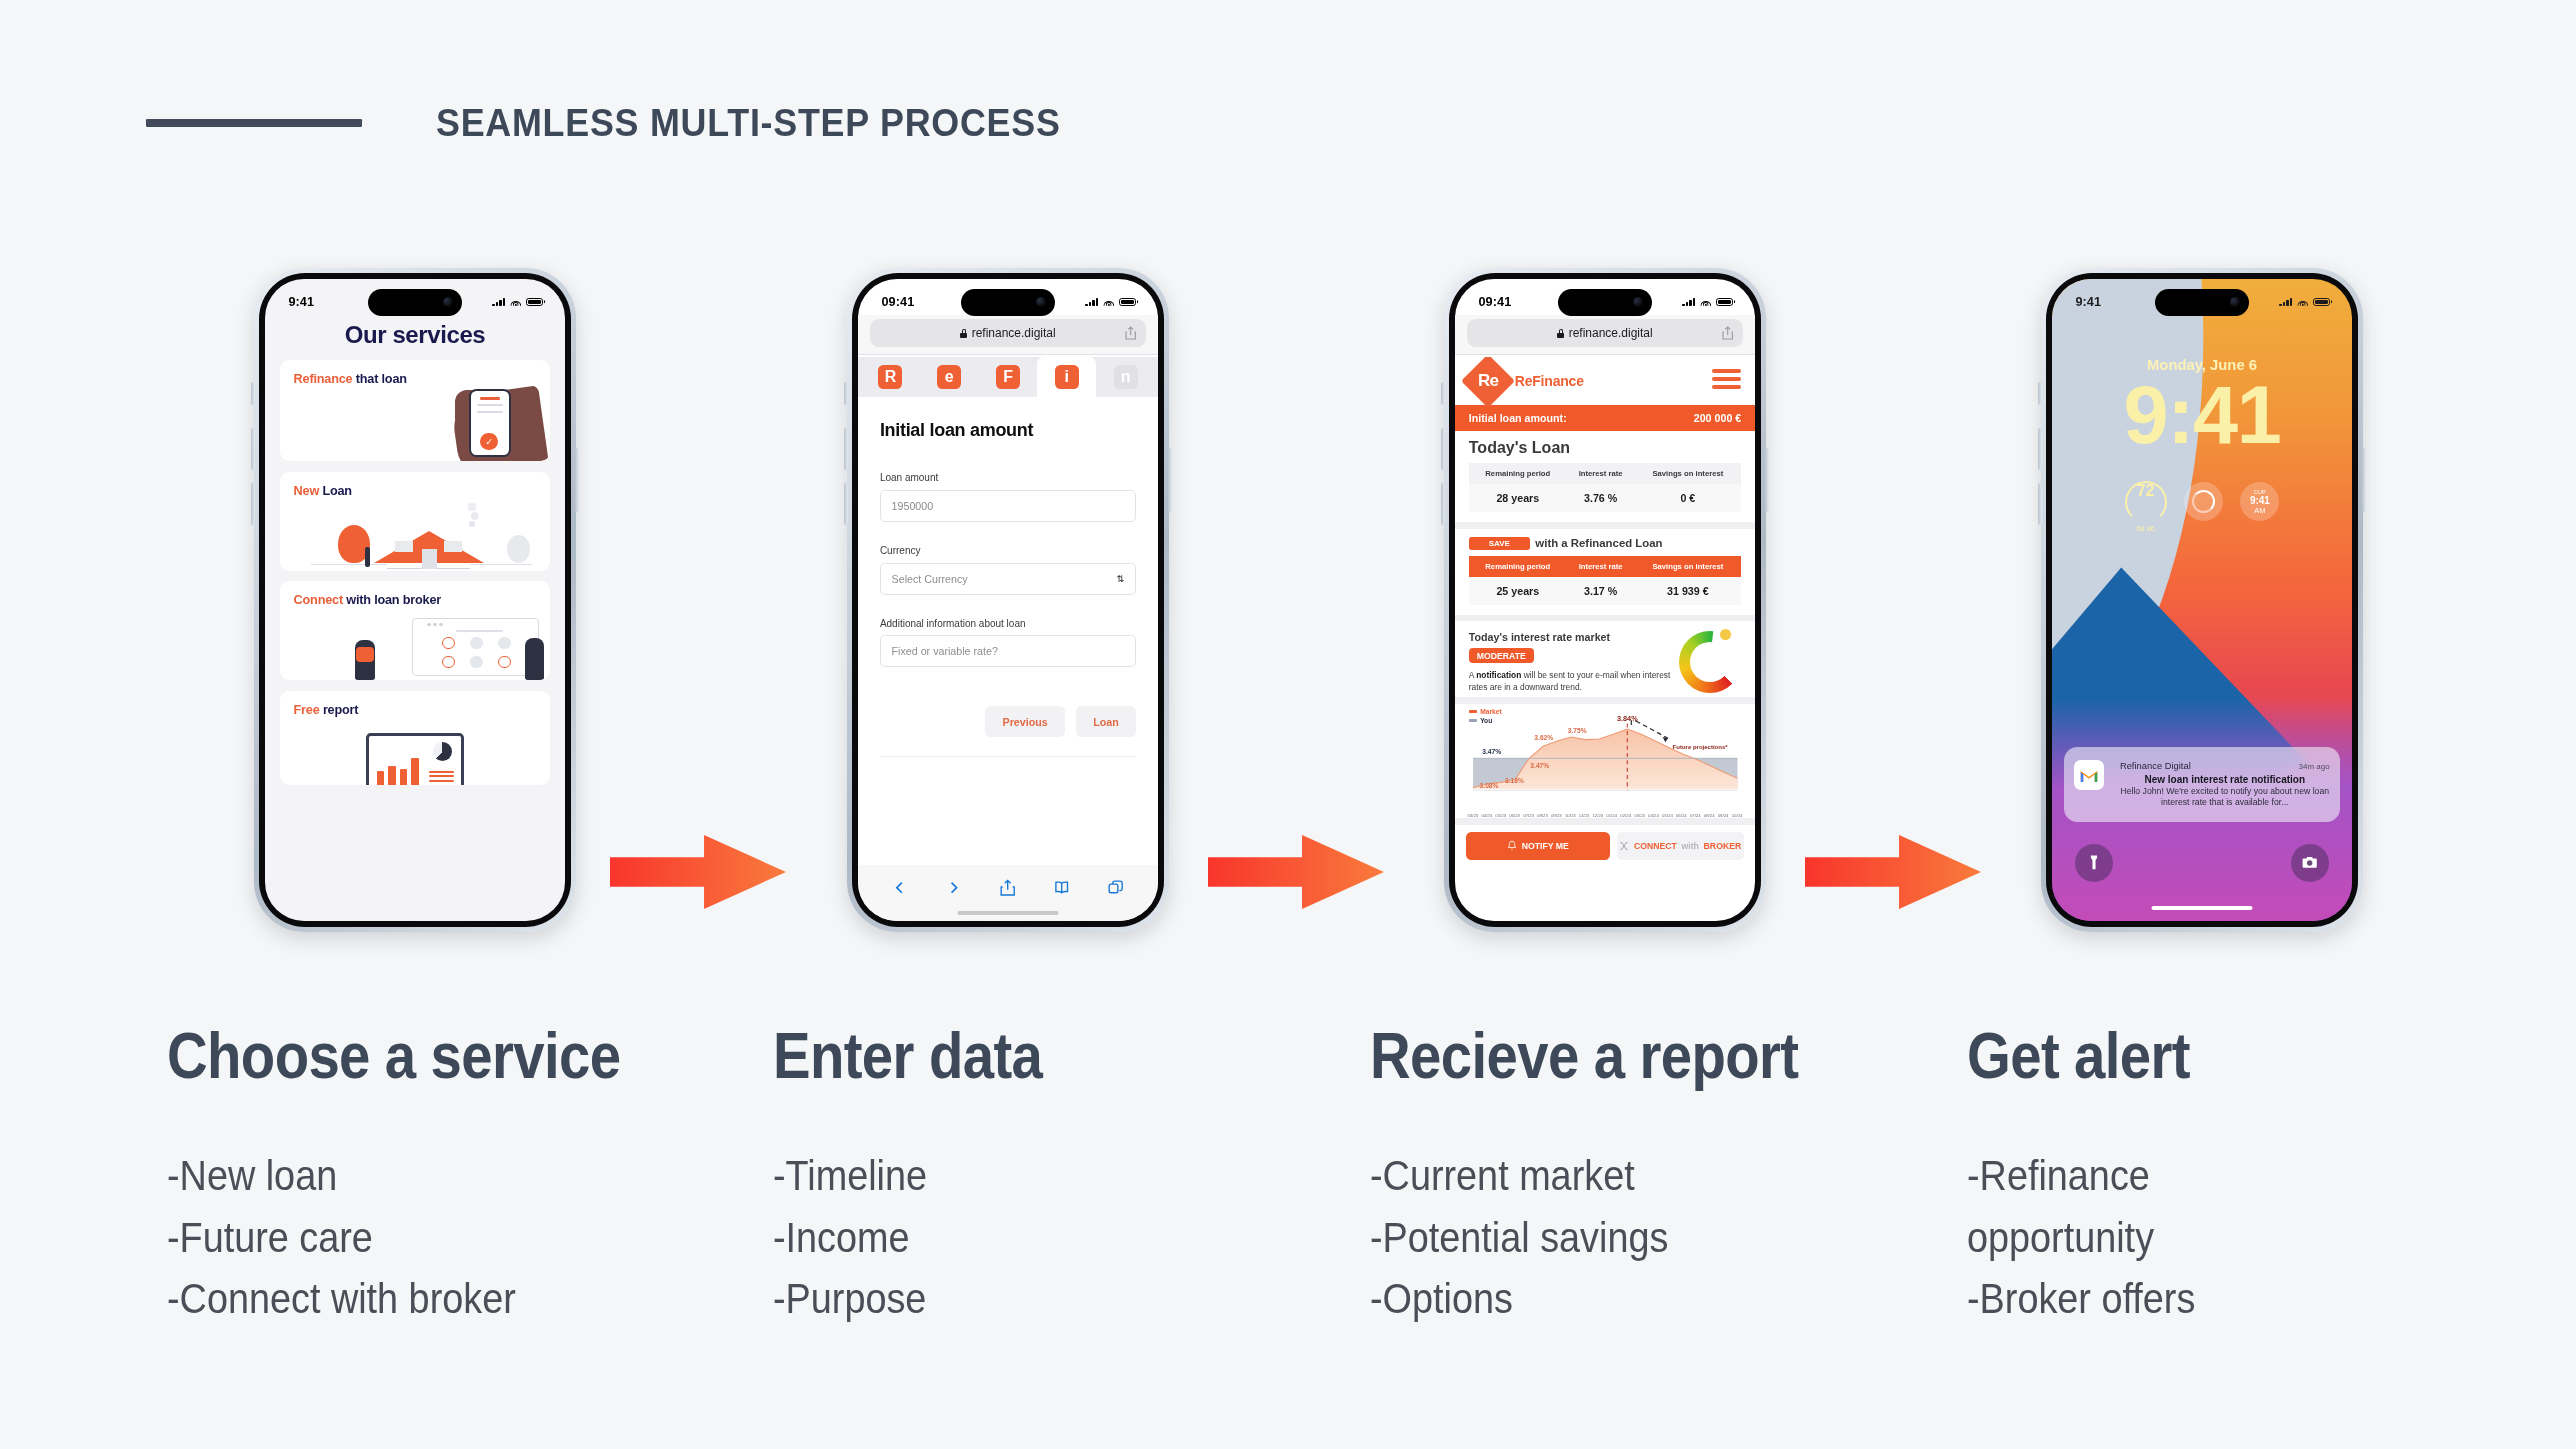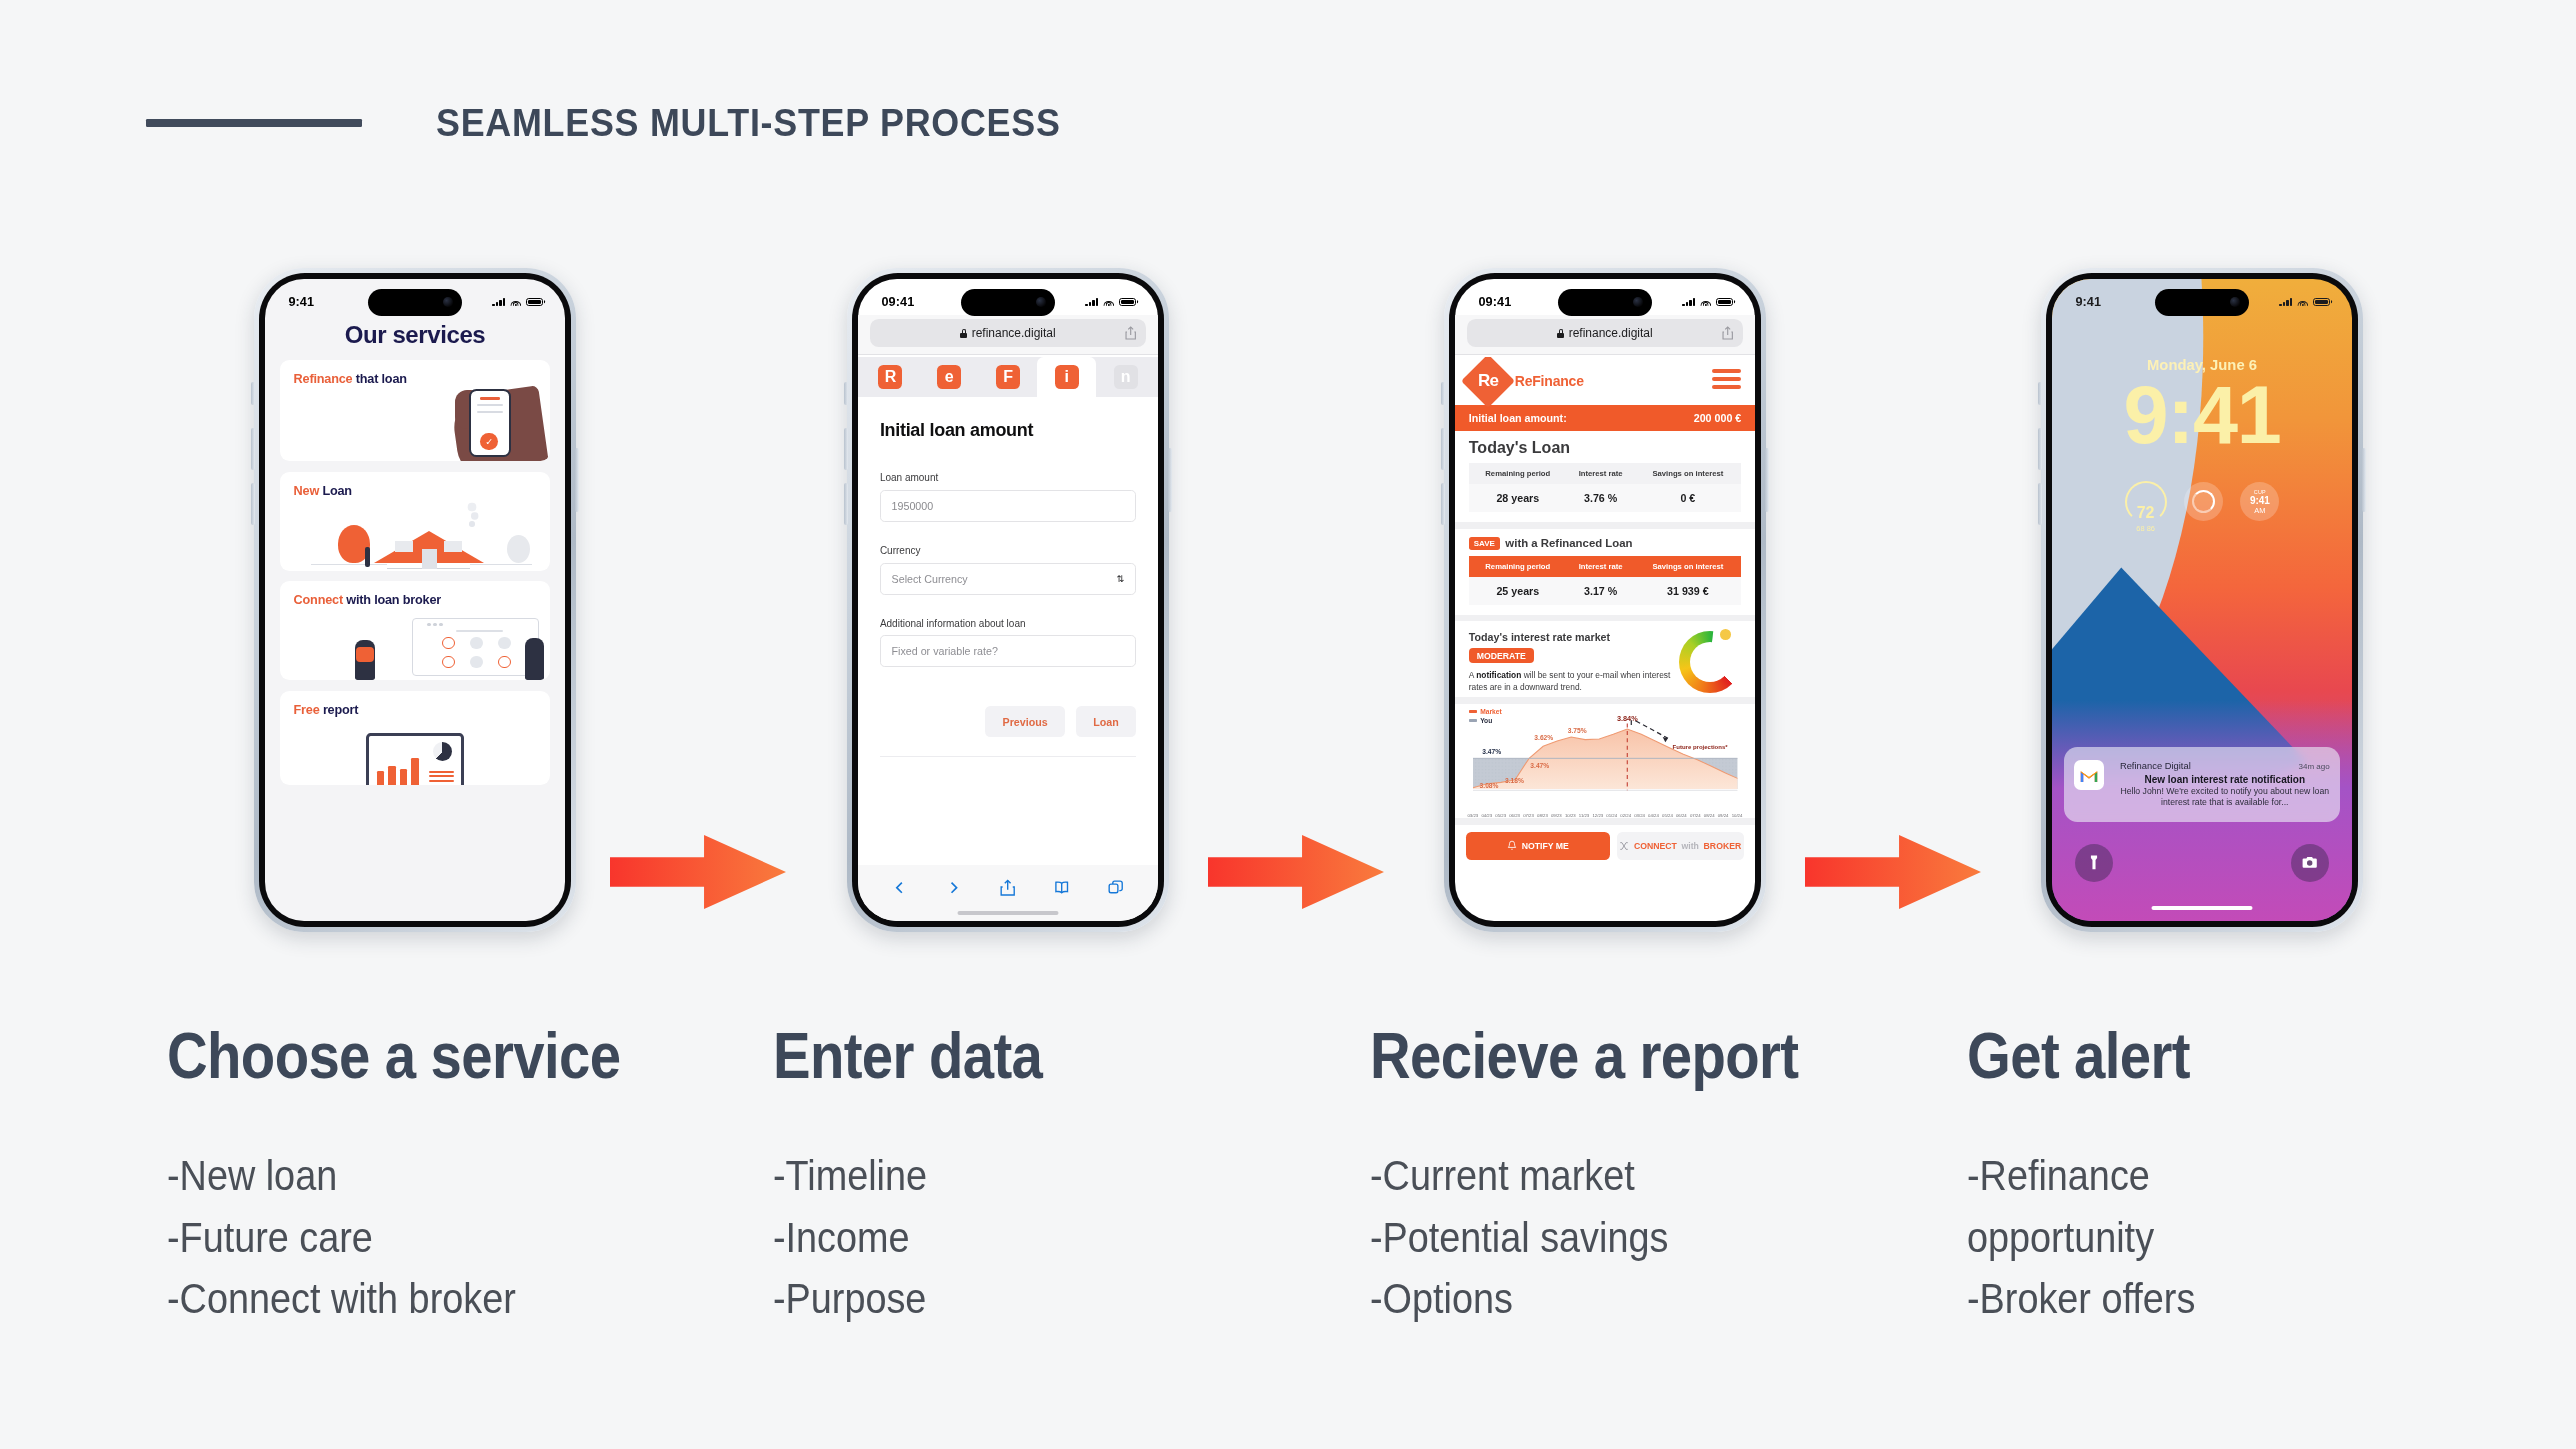--- a/index.html
+++ b/index.html
@@ -203,21 +203,21 @@
   .amount-bar { background: #f05a2a; color: #fff; display: flex; align-items: center; justify-content: space-between;
                 padding: 6.7px 13.4px; font-weight: bold; font-size: 10.7px; }
   .sec { padding: 8px 13.4px 9.4px; }
   .sec h4 { font-size: 16px; color: #3a3a3c; font-weight: bold; margin-bottom: 6.7px; }
   .tbl { width: 100%; border-collapse: collapse; text-align: center; }
   .tbl th { background: #f2f2f4; color: #3a3a3c; font-size: 7.7px; font-weight: bold; padding: 6px 1.3px; }
   .tbl td { background: #f8f8f9; font-size: 10.7px; font-weight: bold; color: #1c1c1e; padding: 8px 1.3px; }
   .tbl.hot th { background: #f05a2a; color: #fff; }
   .band { height: 6.7px; background: #f0f0f2; }
   .save-head { display: flex; align-items: center; gap: 5.4px; margin-bottom: 6.7px; }
-  .save-pill { background: #f05a2a; color: #fff; font-size: 8px; font-weight: bold; padding: 2px 5px; border-radius: 2.7px; }
+  .save-pill { background: #f05a2a; color: #fff; font-size: 8px; font-weight: bold; padding: 2px 20px; border-radius: 2.7px; }
   .save-head span.t { font-size: 11.4px; color: #3a3a3c; font-weight: bold; }
   .mkt { display: flex; gap: 6.7px; padding: 9.4px 13.4px 4px; }
   .mkt-l { flex: 1; }
   .mkt-l h4 { font-size: 10.7px; font-weight: bold; color: #3a3a3c; }
   .mod-pill { display: inline-block; background: #f05a2a; color: #fff; font-size: 8.7px; font-weight: bold;
               padding: 2.7px 8px; border-radius: 4px; margin: 5.4px 0; }
   .mkt-p { font-size: 8.4px; color: #3a3a3c; line-height: 1.45; }
   .mkt-p b { color: #1c1c1e; }
   .gauge { width: 62px; height: 62px; border-radius: 50%; flex: none;
            background: conic-gradient(from 135deg, #e02020 0deg, #f07818 60deg, #f5c518 120deg, #a8d024 180deg, #28b43c 230deg, rgba(0,0,0,0) 232deg);
@@ -244,21 +244,21 @@
                background: #1c64a8; clip-path: polygon(34% 0, 100% 62%, 0 100%, 0 36%); }
   .wp-fade { position: absolute; left: 0; bottom: 0; width: 100%; height: 221px;
              background: linear-gradient(180deg, rgba(160,90,185,0) 0%, #a453c6 40%, #c34bb8 100%); }
   .lock-date { position: relative; text-align: center; margin-top: 78px; color: #fdf1b6;
                font-size: 14.8px; font-weight: 600; z-index: 4; }
   .lock-time { position: relative; text-align: center; color: #fbf0a8; font-size: 81px;
                font-weight: bold; letter-spacing: -1.3px; line-height: .98; margin-top: 2.7px; z-index: 4; }
   .widgets { position: relative; display: flex; justify-content: center; align-items: center; gap: 17.4px;
              margin-top: 25.5px; z-index: 4; }
   .w-ring { width: 42px; height: 42px; border-radius: 50%; border: 2.7px solid #fbf0a8;
-            border-bottom-color: transparent; display:flex; flex-direction:column; align-items:center; justify-content:flex-end;
+            border-bottom-color: transparent; display:flex; flex-direction:column; align-items:center; justify-content:flex-start;
             color: #fbf0a8; }
   .w-ring b { font-size: 16px; line-height: 1; }
   .w-sub { position:absolute; bottom: -10px; font-size: 7.4px; color: #fbf0a8; white-space: nowrap; }
   .w-act { width: 39px; height: 39px; border-radius: 50%; background: rgba(255,255,255,.22);
            display:flex; align-items:center; justify-content:center; }
   .w-act i { width: 23px; height: 23px; border-radius: 50%; border: 2.7px solid rgba(255,255,255,.5);
              border-top-color: #fff; border-right-color: #fff; display:block; }
   .w-clock { width: 39px; height: 39px; border-radius: 50%; background: rgba(255,255,255,.22);
              display:flex; flex-direction:column; align-items:center; justify-content:center; color:#fff; }
   .w-clock .lab { font-size: 5.4px; letter-spacing: 0.3px; }

